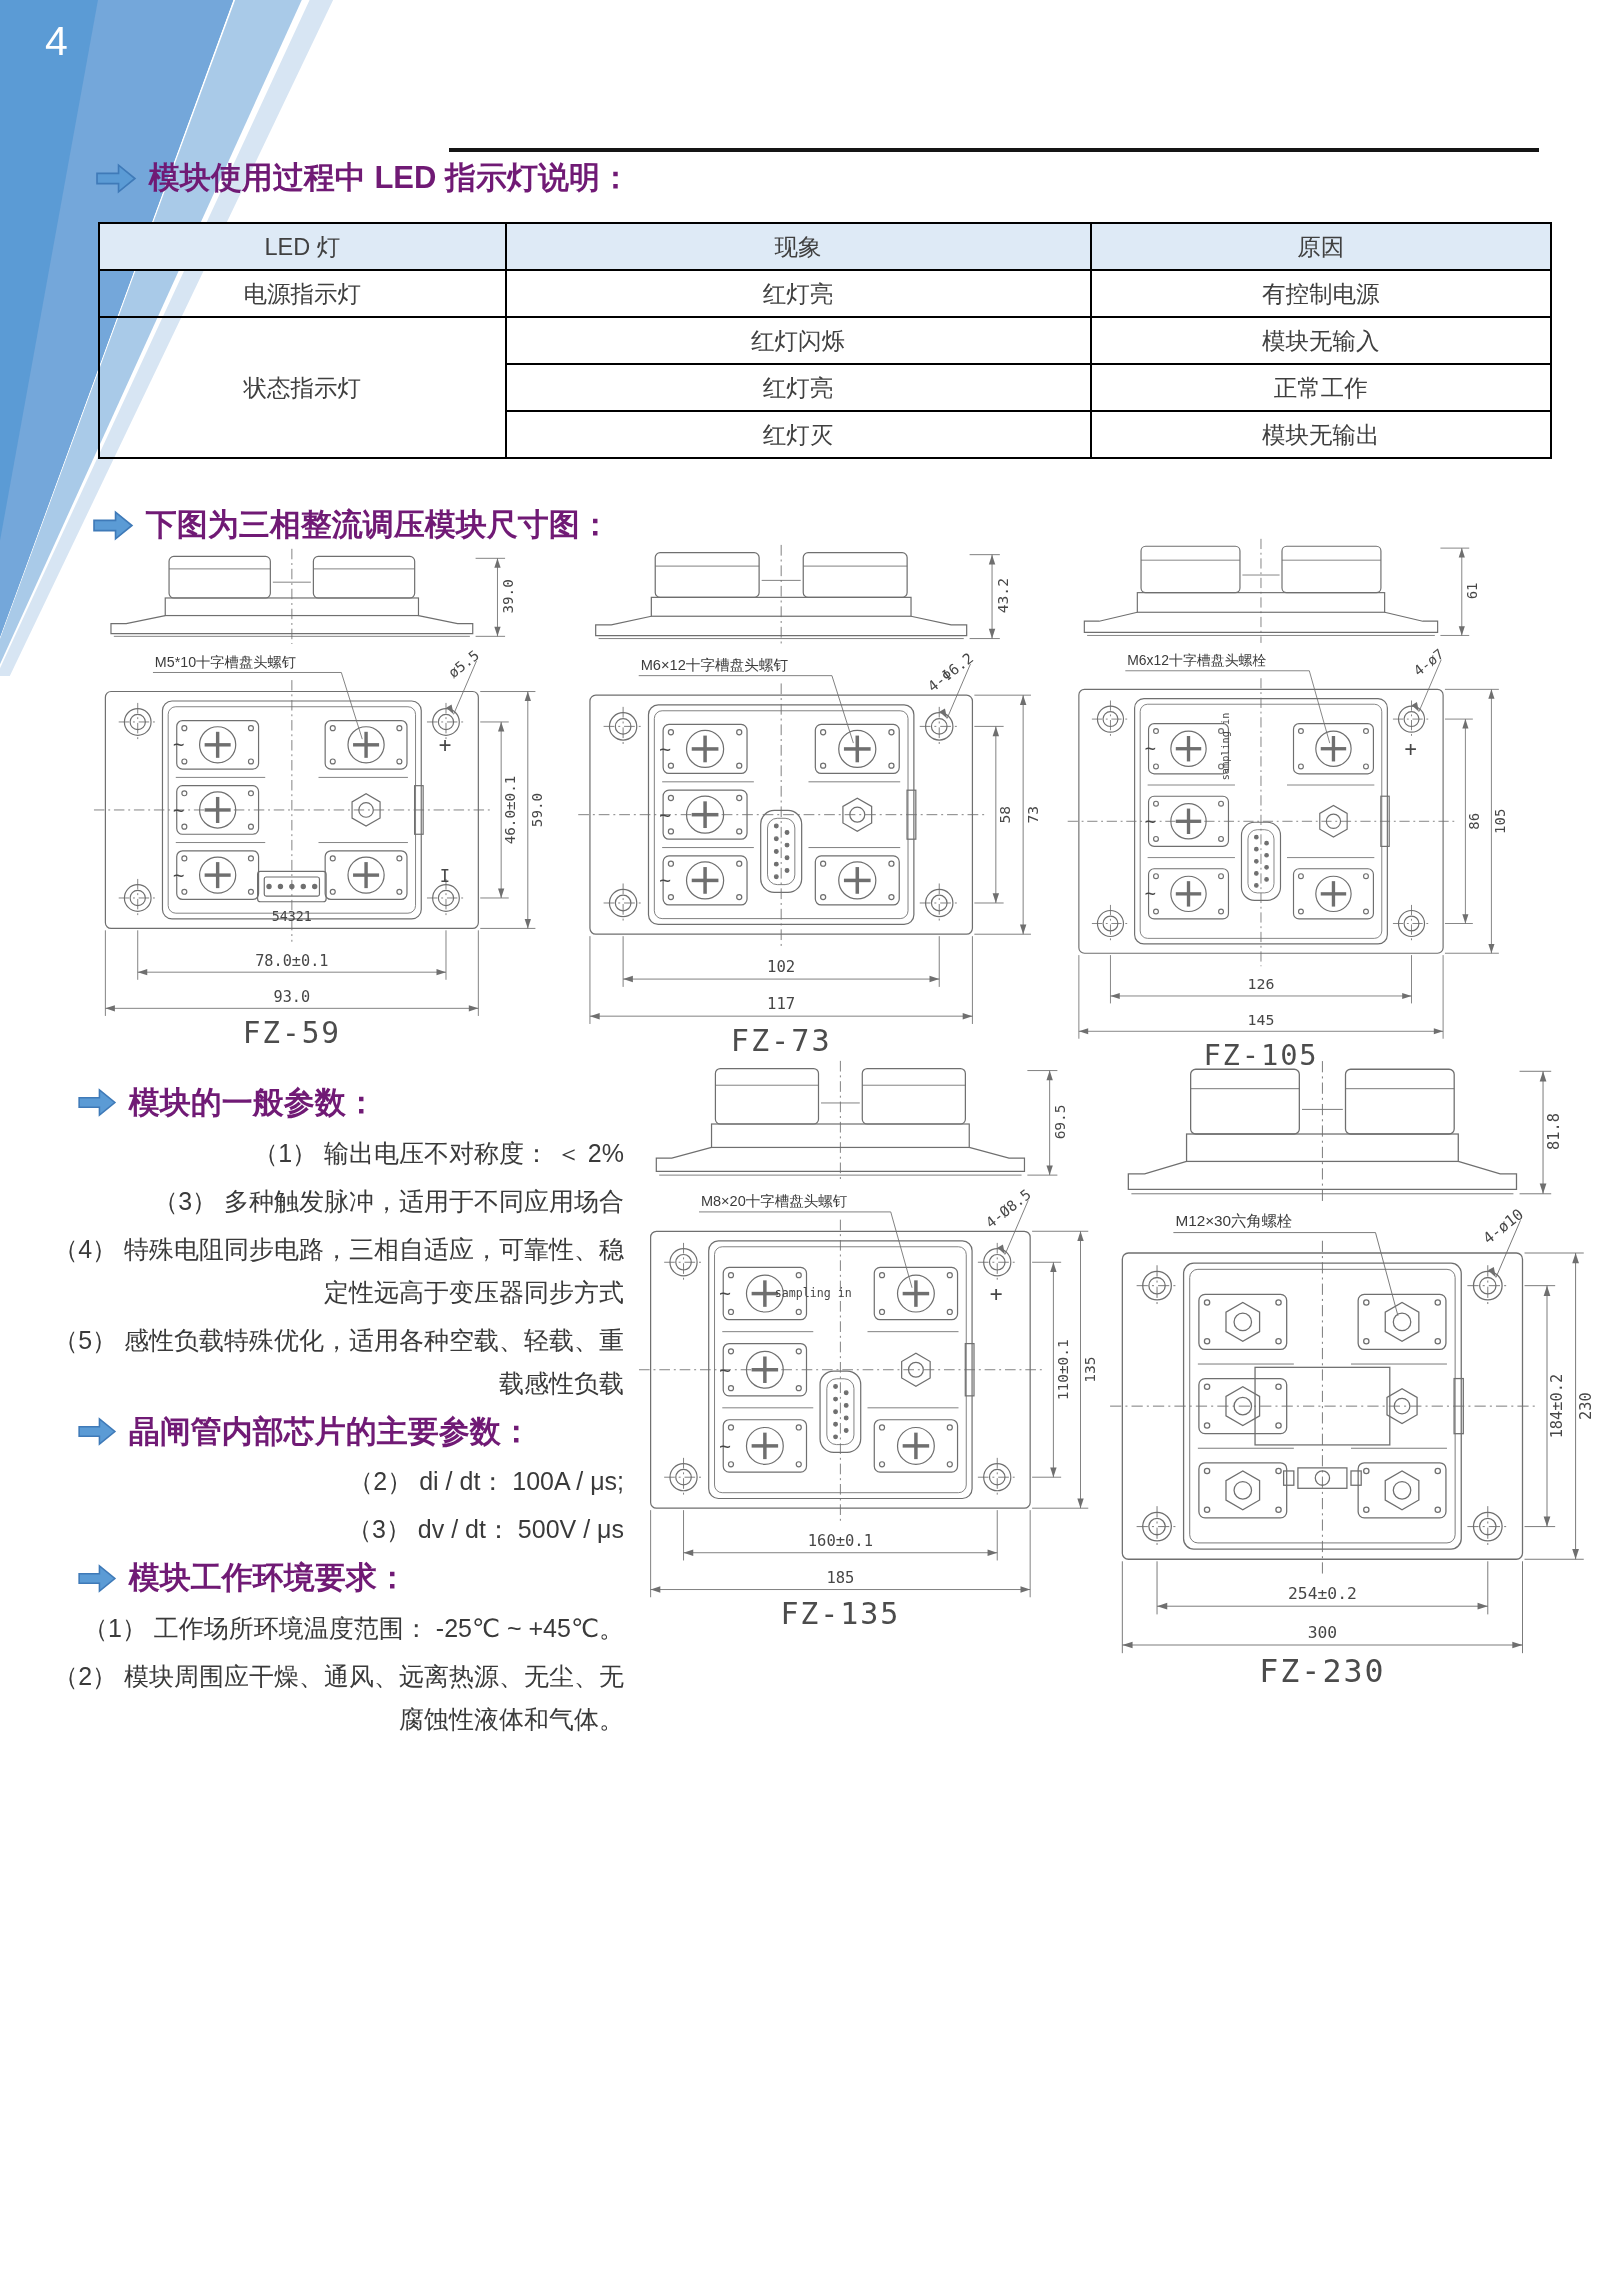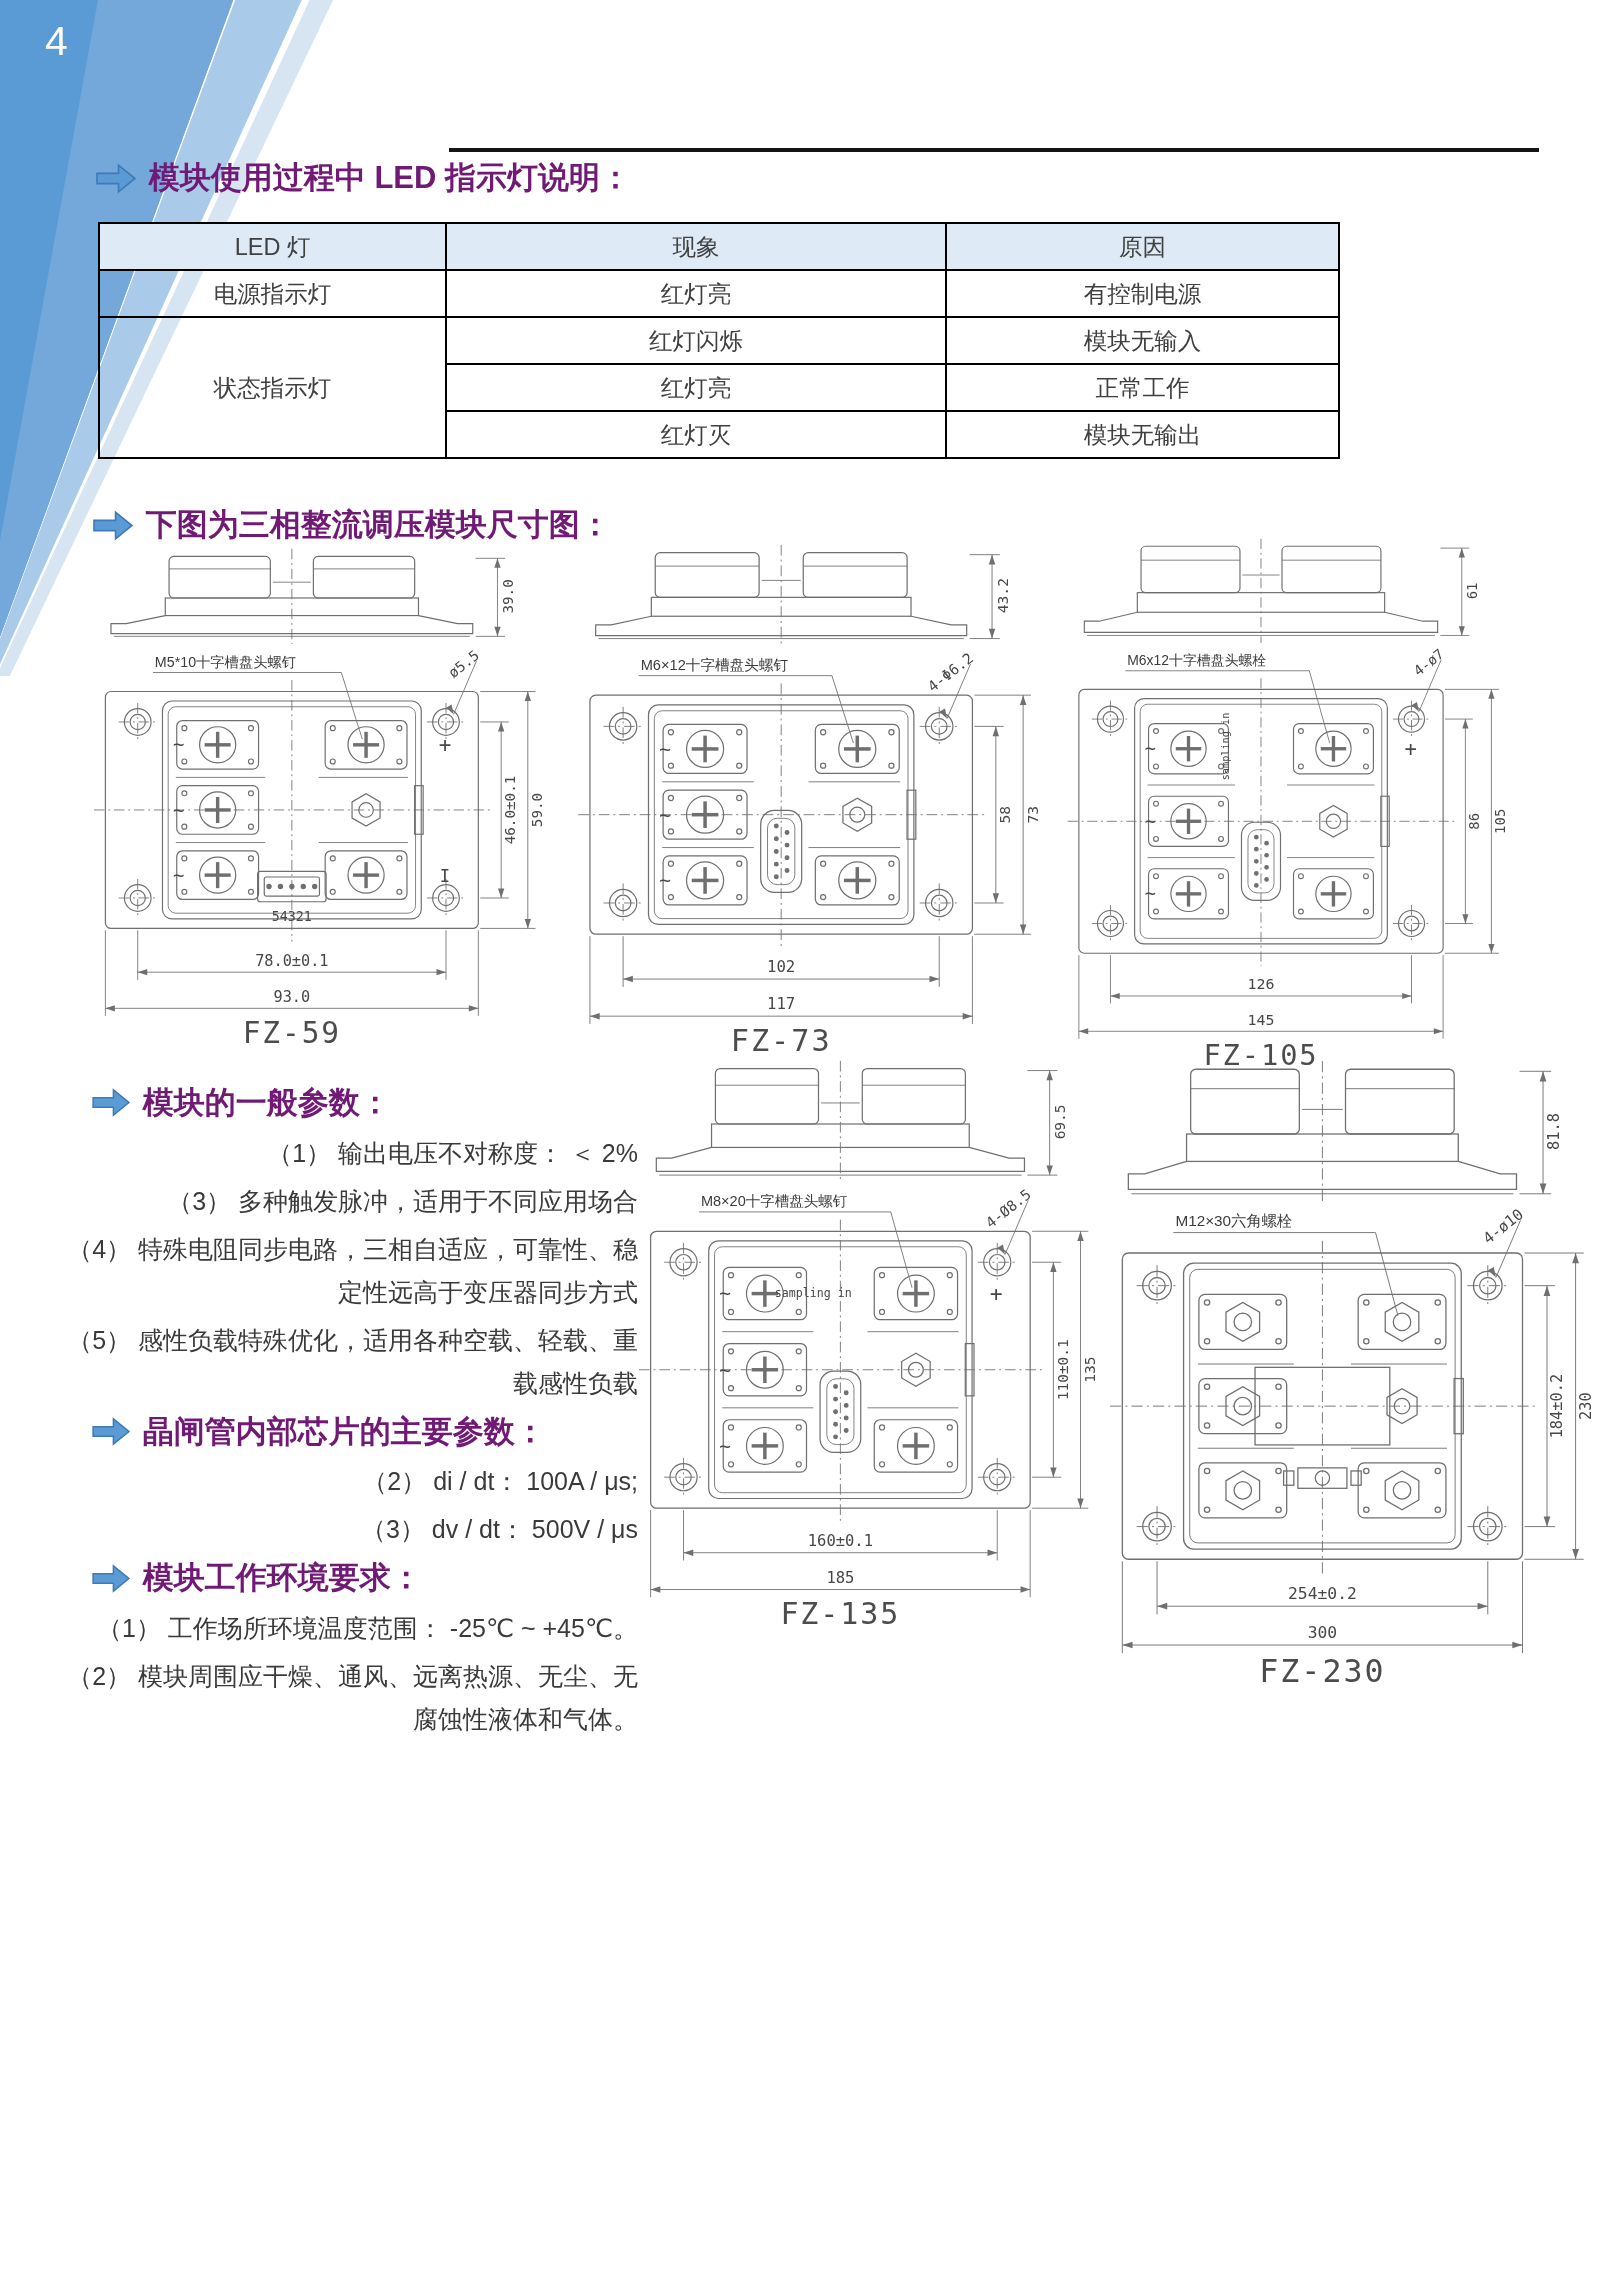--- a/index.html
+++ b/index.html
@@ -12,27 +12,27 @@
   .logo{position:absolute;right:27.4px;top:51px;display:flex;align-items:center;
         font-weight:900;font-size:90px;color:#241a16;letter-spacing:-3.9px;line-height:1;}
   .logo .xmark{margin:5.9px 2px 0 5.9px;}
   .toprule{position:absolute;left:449px;top:148px;width:1090px;height:3.9px;background:#151515;}
   
   .hrow{display:flex;align-items:center;gap:11.8px;}
   .hrow .htext{color:#701a75;font-weight:bold;font-size:31px;white-space:nowrap;}
   .h1{position:absolute;left:96px;top:157px;}
   .h2{position:absolute;left:93px;top:504px;}
   
-  .ledtable{position:absolute;left:98px;top:222px;width:1242px;border-collapse:collapse;
+  .ledtable{position:absolute;left:98px;top:222px;width:1454px;border-collapse:collapse;
             table-layout:fixed;padding-left:19px;}
   .ledtable th,.ledtable td{border:2px solid #000;text-align:center;height:45px;
             font-size:23.5px;color:#404040;font-weight:normal;padding:0;}
   .ledtable th{background:#DEEAF6;}
   
-  .textcol{position:absolute;left:41px;top:1076px;width:602px;}
+  .textcol{position:absolute;left:27px;top:1076px;width:602px;}
   .textcol .hrow{margin:5.9px 0 7.8px 51px;}
   .textcol p{margin:5px;font-size:25px;line-height:43px;color:#3a3a3a;text-indent:15.7px;text-align:right;}
   
   .drawings-area{position:absolute;left:0;top:0;width:100%;height:100%;pointer-events:none;}
   .drawing{position:absolute;}
   .drawing svg{display:block;}
   .ln{fill:none;stroke:#6f6f6f;stroke-width:1.25;}
   .thin{stroke-width:0.9;}
   .dash{stroke-dasharray:11 4 2 4;stroke-width:0.9;}
   .txt text{fill:#474747;stroke:none;font-family:"DejaVu Sans Mono","Liberation Mono",monospace;}

